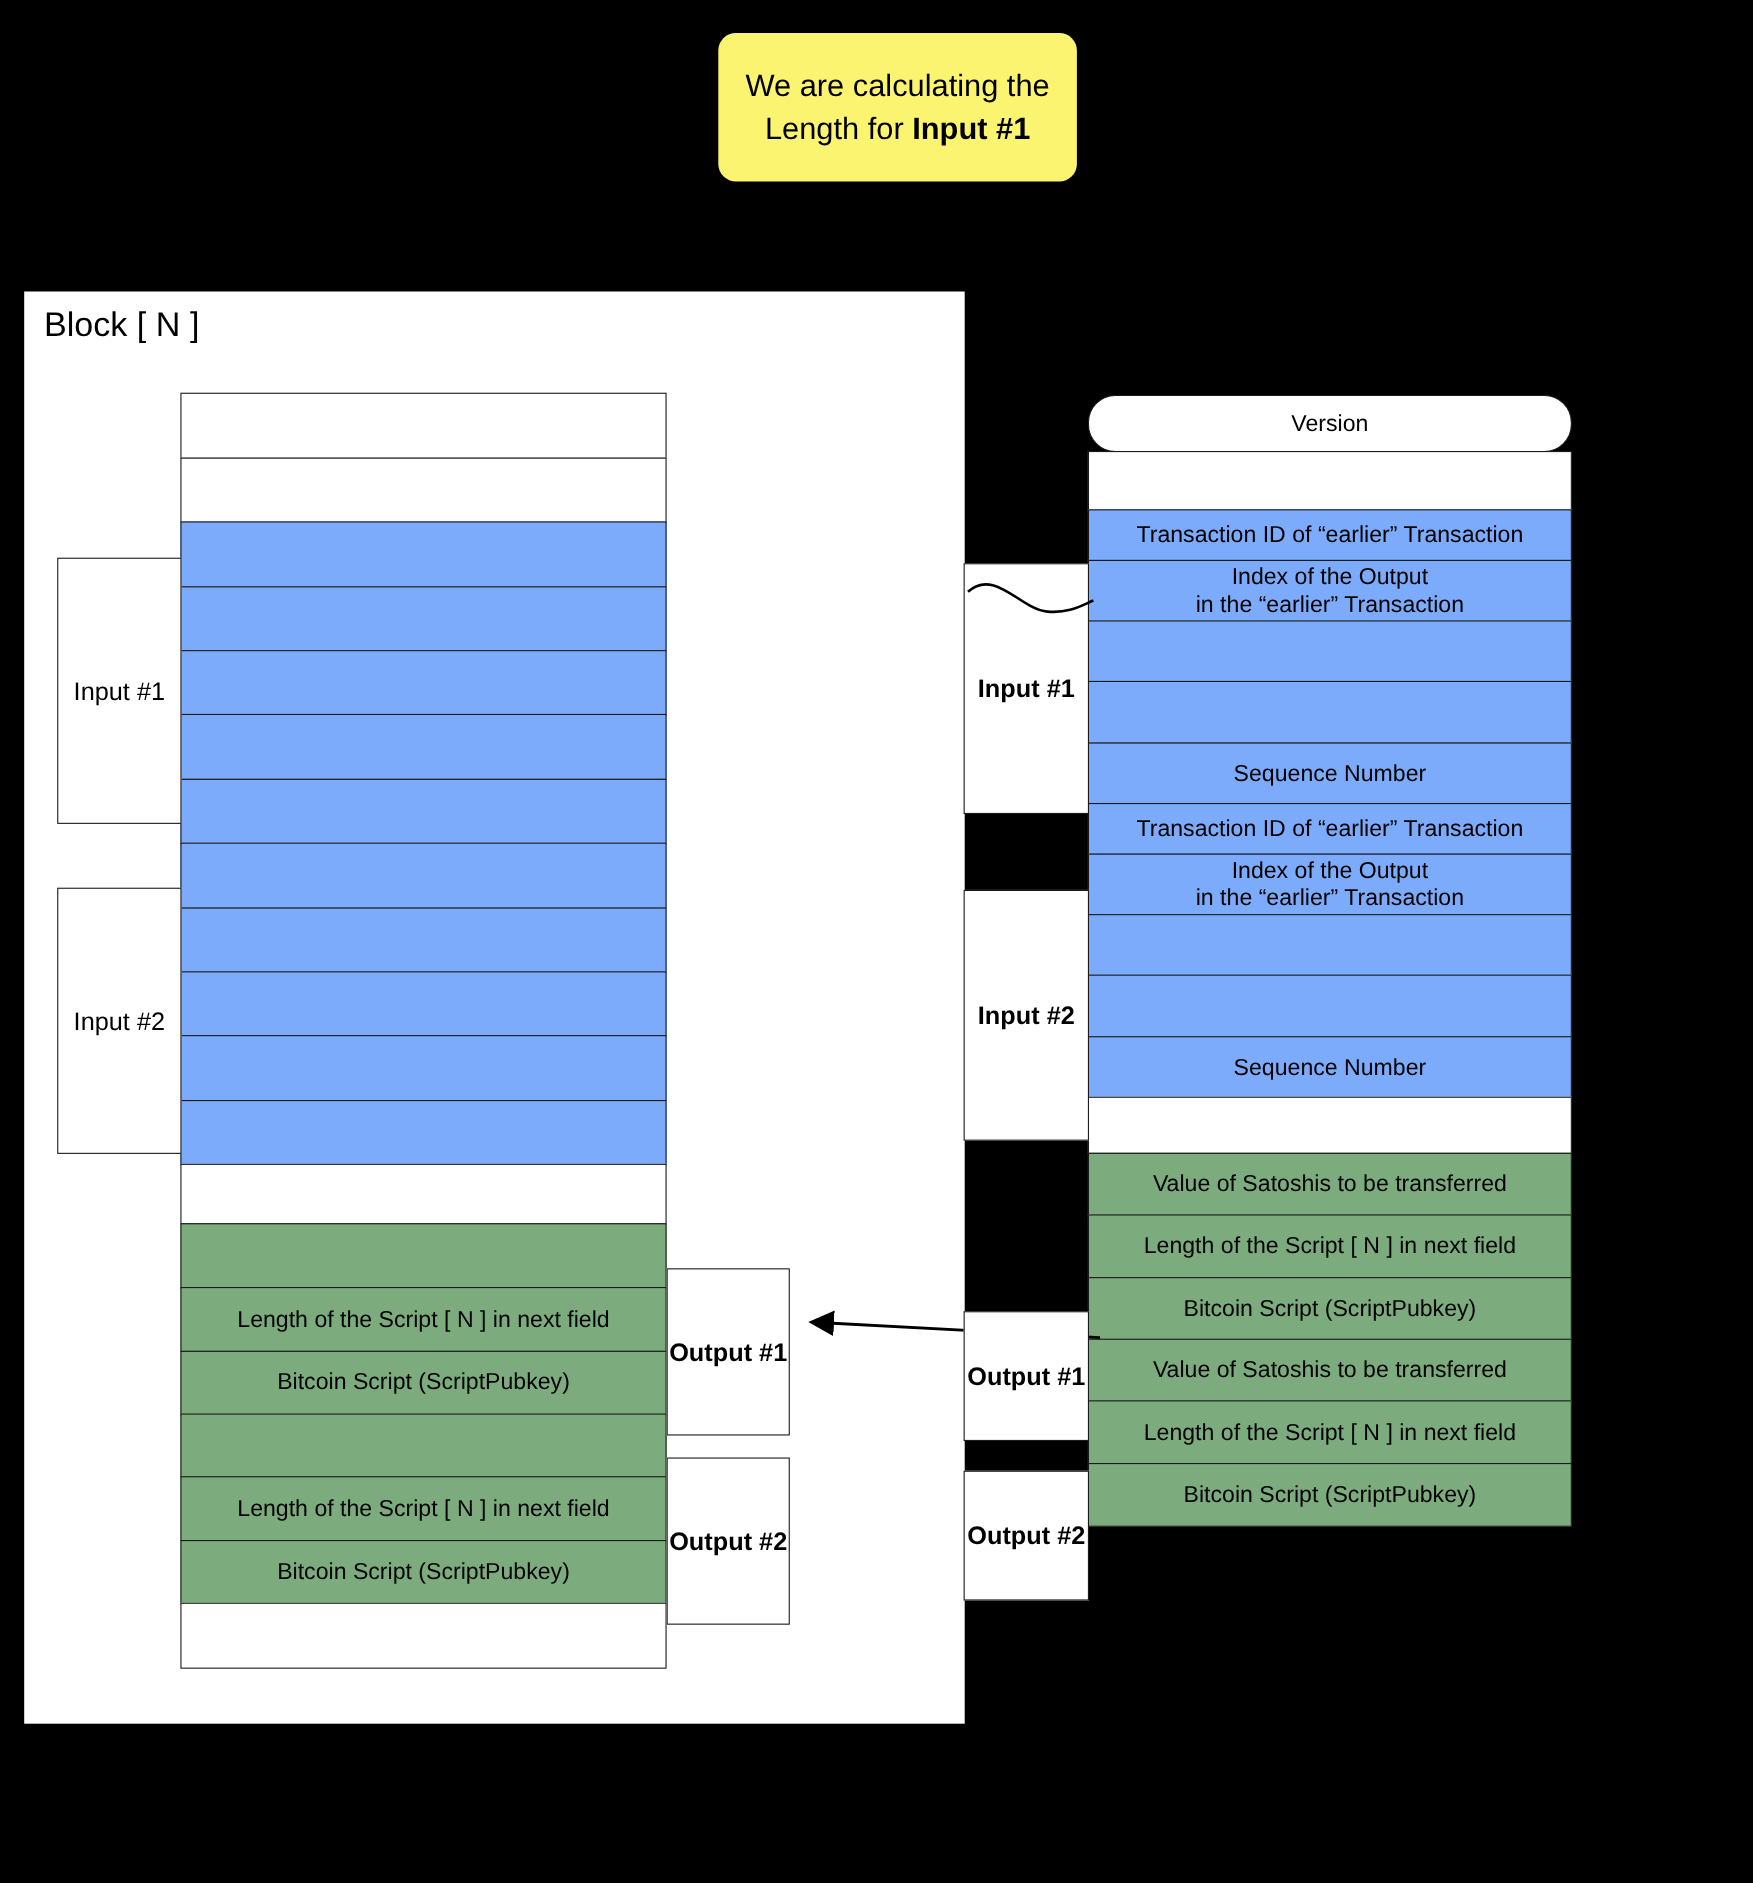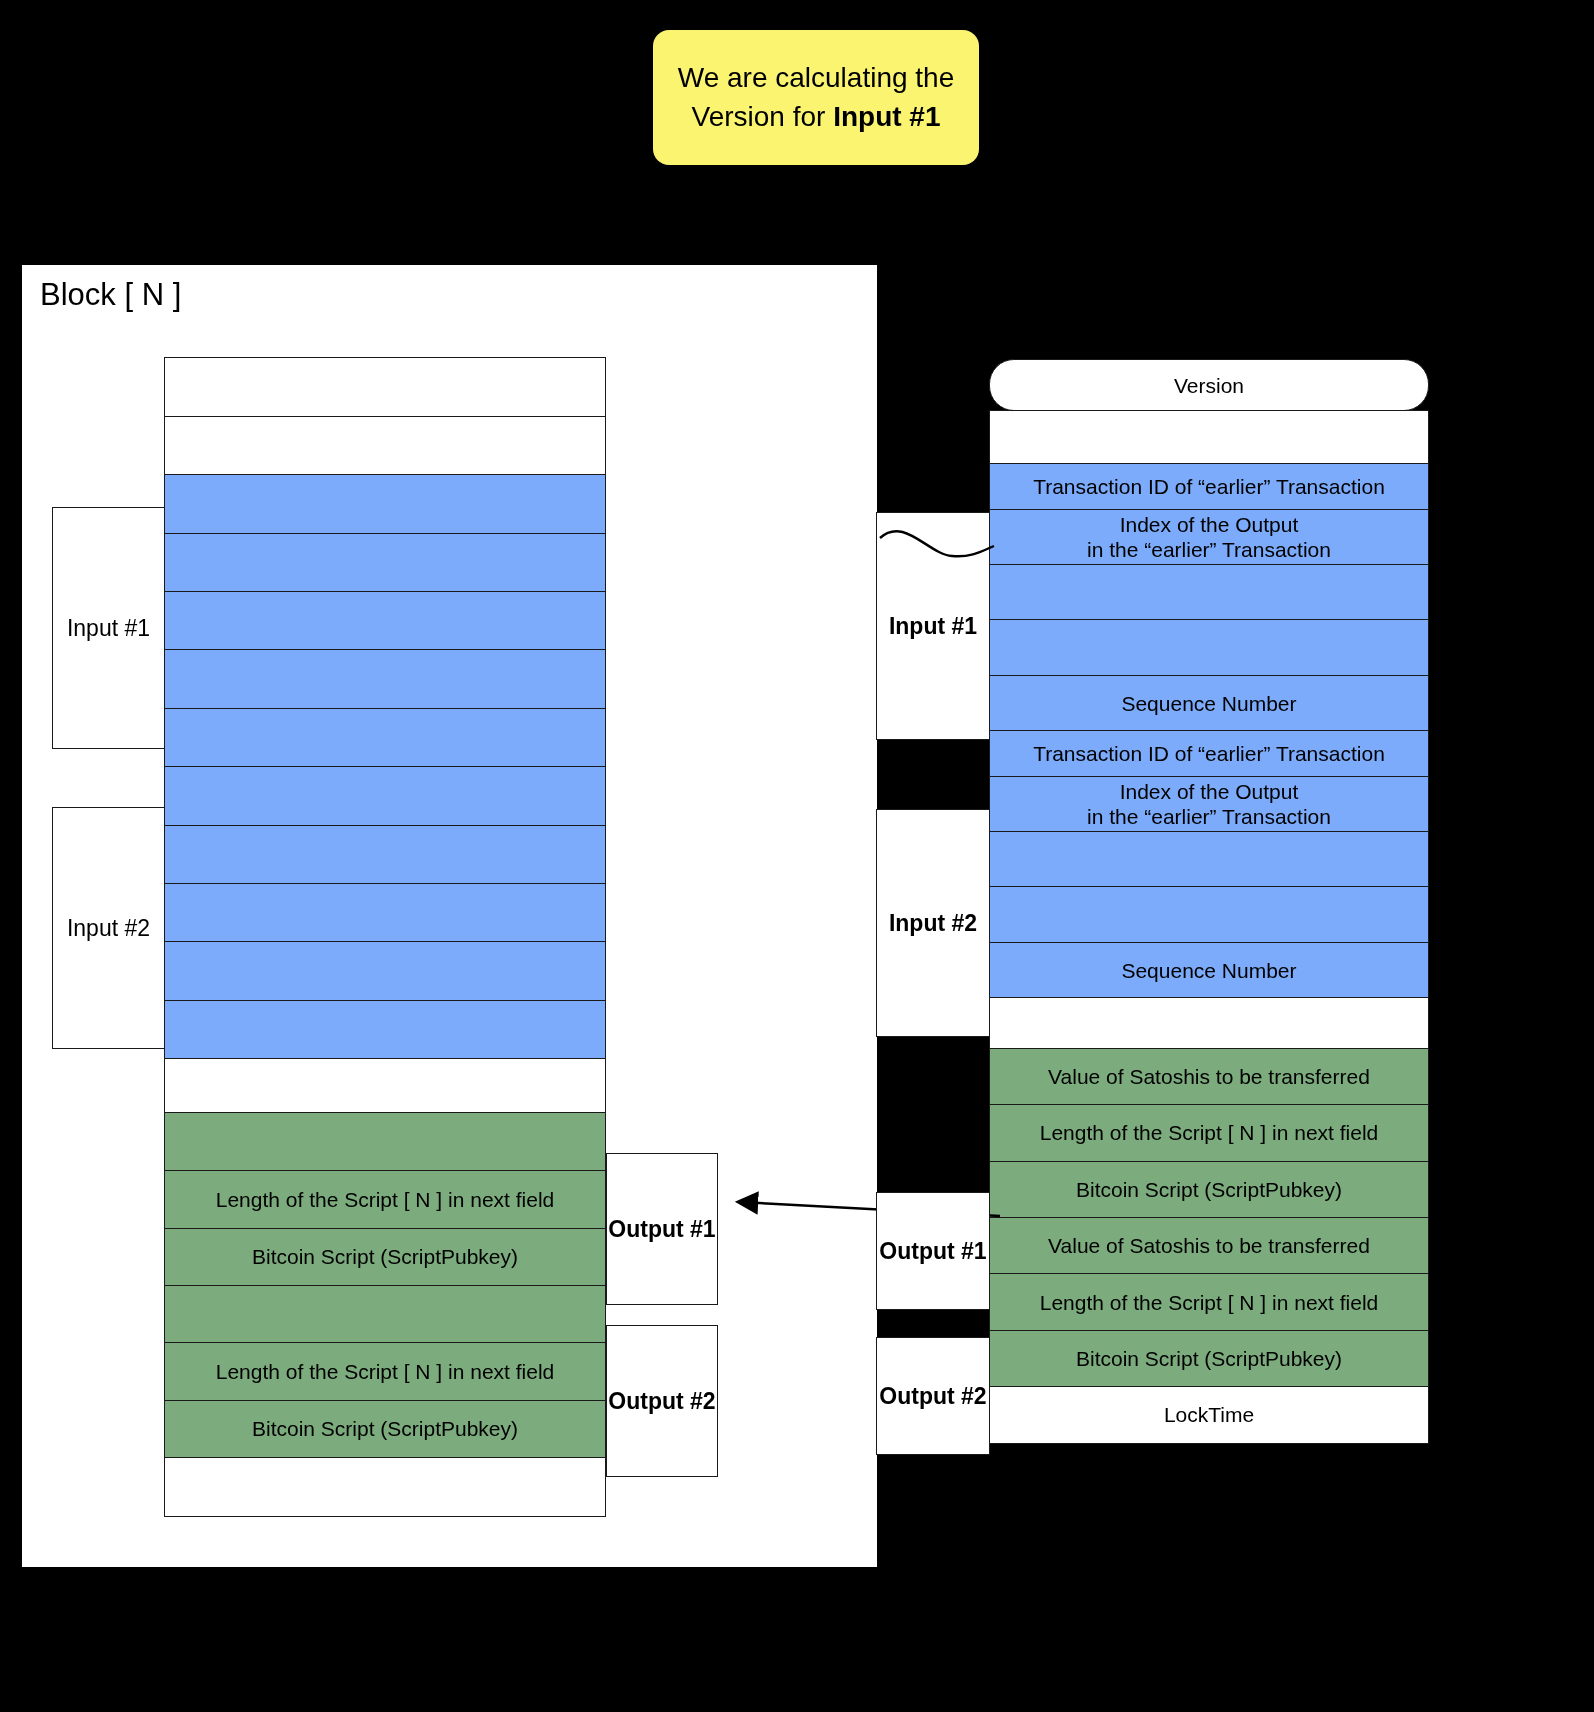--- a/index.html
+++ b/index.html
@@ -114,21 +114,21 @@
   }
 </style>
 </head>
 <body>
 
 <div id="stage">
 
   <div id="tooltip">
     <div>
       <span>We are calculating the</span><br>
-      <span>Version for </span><b>Input #1</b>
+      <span>Length for </span><b>Input #1</b>
     </div>
   </div>
 
   <div id="block-panel">
     <div id="block-title">Block [ N ]</div>
     <div id="left-stack">
         <div class="row " style="height: 60px;">
           <span></span>
         </div>
         <div class="row " style="height: 60px;">
@@ -247,23 +247,20 @@
         <span>Bitcoin Script (ScriptPubkey)</span>
       </div>
       <div class="row green" style="height: 58px;">
         <span>Value of Satoshis to be transferred</span>
       </div>
       <div class="row green" style="height: 58px;">
         <span>Length of the Script [ N ] in next field</span>
       </div>
       <div class="row green" style="height: 58px;">
         <span>Bitcoin Script (ScriptPubkey)</span>
-      </div>
-      <div class="row " style="height: 58px;">
-        <span>LockTime</span>
       </div>
     </div>
   <div id="right-brackets">
       <div class="bracket bold" style="left: 876px; top: 500px; width: 114px; height: 228px;">Input #1</div>
       <div class="bracket bold" style="left: 876px; top: 797px; width: 114px; height: 228px;">Input #2</div>
       <div class="bracket bold" style="left: 876px; top: 1180px; width: 114px; height: 118px;">Output #1</div>
       <div class="bracket bold" style="left: 876px; top: 1325px; width: 114px; height: 118px;">Output #2</div>
     </div>
 
   <svg class="sigline" style="left:700px; top:1130px; width:360px; height:120px;" viewBox="0 0 360 120">

